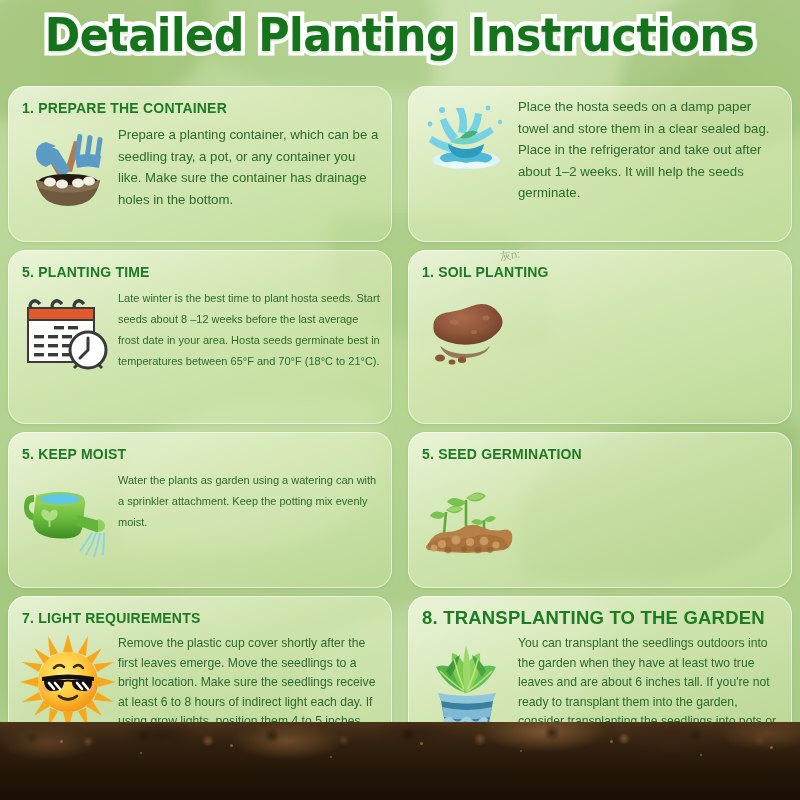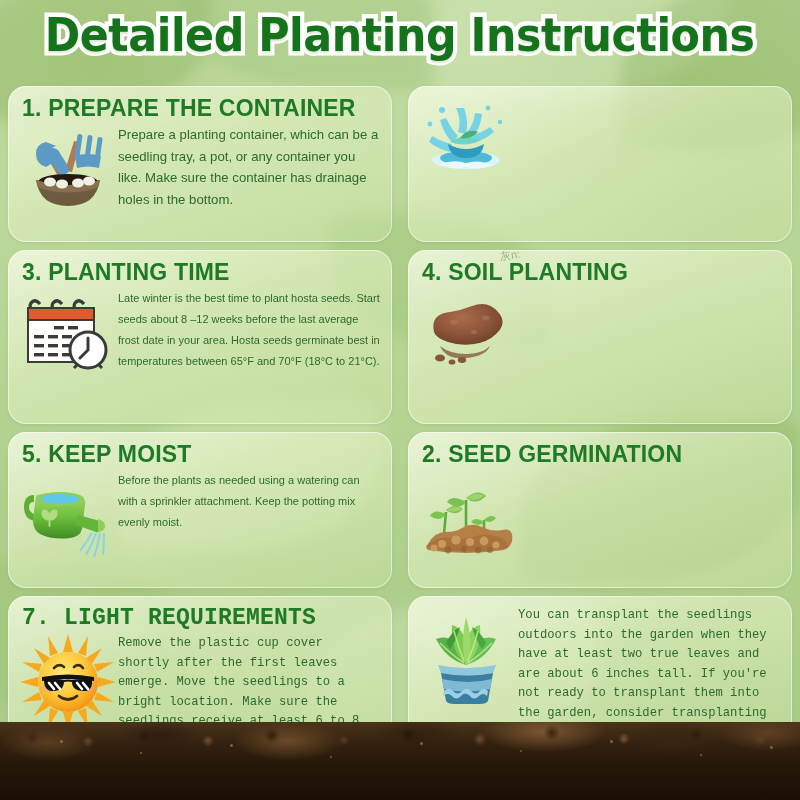--- a/index.html
+++ b/index.html
@@ -52,24 +52,24 @@
     position:relative;
     border-radius:18px;
     padding:8px 12px 8px 12px;
     background:linear-gradient(160deg,rgba(247,252,232,.80) 0%,rgba(228,242,196,.60) 42%,rgba(206,230,166,.40) 100%);
     box-shadow:inset 0 0 0 1px rgba(255,255,255,.55), 0 1px 3px rgba(110,140,80,.18);
     overflow:hidden;
   }
   .card.h1{height:140px;}
   .card.h2{height:158px;}
   .card.h3{height:140px;}
-  .card.h4{height:142px;font-family:Liberation Mono, monospace;}
+  .card.h4{height:142px;}
   .card-title{
     font-weight:bold;
-    font-size:23px;
+    font-size:14px;
     line-height:24px;
     color:#1e7a24;
     letter-spacing:.2px;
     margin:2px 0 2px 2px;
     white-space:nowrap;
   }
   .card.wide .card-title{font-size:18.5px;}
   .card-body{display:flex;align-items:flex-start;justify-content:space-between;}
   .icon-box{
     width:96px;min-width:96px;height:96px;
@@ -194,25 +194,26 @@
               <circle cx="10" cy="26" r="2.4"></circle>
             </g>
             <ellipse cx="46" cy="62" rx="34" ry="9" fill="#d9f3f7"></ellipse>
             <ellipse cx="46" cy="60" rx="26" ry="7" fill="#4fb9d6"></ellipse>
             <path d="M28 46 q18 10 36 0 q-2 14 -18 14 q-16 0 -18 -14 z" fill="#2e9cc0"></path>
             <path d="M30 44 q14 -10 30 -2 q-13 8 -30 2 z" fill="#6fd3c6"></path>
             <path d="M40 40 q8 -10 18 -6 q-8 8 -18 6 z" fill="#49b07a"></path>
             <path d="M20 66 q14 -5 26 -1 q12 -4 28 2 q-16 6 -28 2 q-12 4 -26 -3 z" fill="#eaf9fb"></path>
           </svg>
         </div>
+        <div class="card-text">Place the hosta seeds on a damp paper towel and store them in a clear sealed bag. Place in the refrigerator and take out after about 1–2 weeks. It will help the seeds germinate.</div>
       </div>
     </div>
 
     <div class="card h2 t-big">
-      <div class="card-title">3. PLANTING TIME</div>
+      <div class="card-title">5. PLANTING TIME</div>
       <div class="card-body">
         <div class="icon-box">
           <svg width="96" height="96" viewBox="0 0 96 96">
             <g fill="none" stroke="#3a3a3a" stroke-width="3.4">
               <path d="M20 16 q-5 -6 -9 -1 q-3 5 3 7"></path>
               <path d="M42 16 q-5 -6 -9 -1 q-3 5 3 7"></path>
               <path d="M64 16 q-5 -6 -9 -1 q-3 5 3 7"></path>
             </g>
             <rect x="8" y="20" width="66" height="12" fill="#e05a2b"></rect>
             <rect x="8" y="32" width="66" height="42" fill="#fdfdfb" stroke="#3a3a3a" stroke-width="2"></rect>
@@ -239,21 +240,21 @@
             <circle cx="68" cy="62" r="18" fill="#ffffff" stroke="#3a3a3a" stroke-width="3"></circle>
             <path d="M68 50 L68 62 L60 70" fill="none" stroke="#3a3a3a" stroke-width="3" stroke-linecap="round"></path>
           </svg>
         </div>
         <div class="card-text">Late winter is the best time to plant hosta seeds. Start seeds about 8 –12 weeks before the last average frost date in your area. Hosta seeds germinate best in temperatures between 65°F and 70°F (18°C to 21°C).</div>
       </div>
     </div>
 
     <div class="card h2">
       <div class="watermark">灰n:</div>
-      <div class="card-title">4. SOIL PLANTING</div>
+      <div class="card-title">1. SOIL PLANTING</div>
       <div class="card-body">
         <div class="icon-box">
           <svg width="96" height="96" viewBox="0 0 96 96">
             <defs>
               <radialGradient id="soilg" cx="42%" cy="34%" r="70%">
                 <stop offset="0%" stop-color="#a96b4d"></stop>
                 <stop offset="55%" stop-color="#8f563b"></stop>
                 <stop offset="100%" stop-color="#6d3f28"></stop>
               </radialGradient>
             </defs>
@@ -298,26 +299,26 @@
               <path d="M84 62 q0 12 -1 22"></path>
               <path d="M72 62 q-6 10 -12 18"></path>
             </g>
             <g fill="#b6e188" opacity=".9">
               <ellipse cx="26" cy="44" rx="4" ry="6" transform="rotate(-30 26 44)"></ellipse>
               <ellipse cx="33" cy="44" rx="4" ry="6" transform="rotate(30 33 44)"></ellipse>
               <rect x="28.5" y="46" width="2" height="10" rx="1"></rect>
             </g>
           </svg>
         </div>
-        <div class="card-text">Before the plants as needed using a watering can with a sprinkler attachment. Keep the potting mix evenly moist.</div>
+        <div class="card-text">Water the plants as garden using a watering can with a sprinkler attachment. Keep the potting mix evenly moist.</div>
       </div>
     </div>
 
     <div class="card h3">
-      <div class="card-title">2. SEED GERMINATION</div>
+      <div class="card-title">5. SEED GERMINATION</div>
       <div class="card-body">
         <div class="icon-box">
           <svg width="96" height="92" viewBox="0 0 96 92">
             <g stroke="#5faa3a" stroke-width="2.6" fill="none">
               <path d="M24 62 L26 40"></path>
                 <path d="M46 62 L46 28"></path>
                 <path d="M64 64 L64 48"></path>
             </g>
             <g fill="#7cc24f">
               <path d="M26 42 q-12 -6 -16 2 q10 7 16 -2z"></path>
@@ -406,20 +407,21 @@
                 <path d="M65 51 L70 57"></path>
             </g>
             <path d="M41 64 q9 7 18 0" fill="none" stroke="#3a2a12" stroke-width="2.8" stroke-linecap="round"></path>
           </svg>
         </div>
         <div class="card-text">Remove the plastic cup cover shortly after the first leaves emerge. Move the seedlings to a bright location. Make sure the seedlings receive at least 6 to 8 hours of indirect light each day. If using grow lights, position them 4 to 5 inches above the seedlings.</div>
       </div>
     </div>
 
     <div class="card h4 t-small wide">
+      <div class="card-title">8. TRANSPLANTING TO THE GARDEN</div>
       <div class="card-body">
         <div class="icon-box">
           <svg width="96" height="102" viewBox="0 0 96 102">
             <g>
               <path d="M46 62 q-20 -6 -30 -26 q14 -6 30 12 z" fill="#56b34a"></path>
               <path d="M46 62 q20 -6 30 -26 q-14 -6 -30 12 z" fill="#63c055"></path>
               <path d="M46 62 q-16 -14 -14 -40 q14 4 16 28 z" fill="#7ccb4e"></path>
               <path d="M46 62 q16 -14 14 -40 q-14 4 -16 28 z" fill="#8ad35b"></path>
               <path d="M46 62 q-6 -20 0 -48 q8 24 2 48 z" fill="#9bd96a"></path>
               <path d="M26 40 q6 -12 14 -16 q-4 14 -10 22 z" fill="#3f9a3d"></path>

